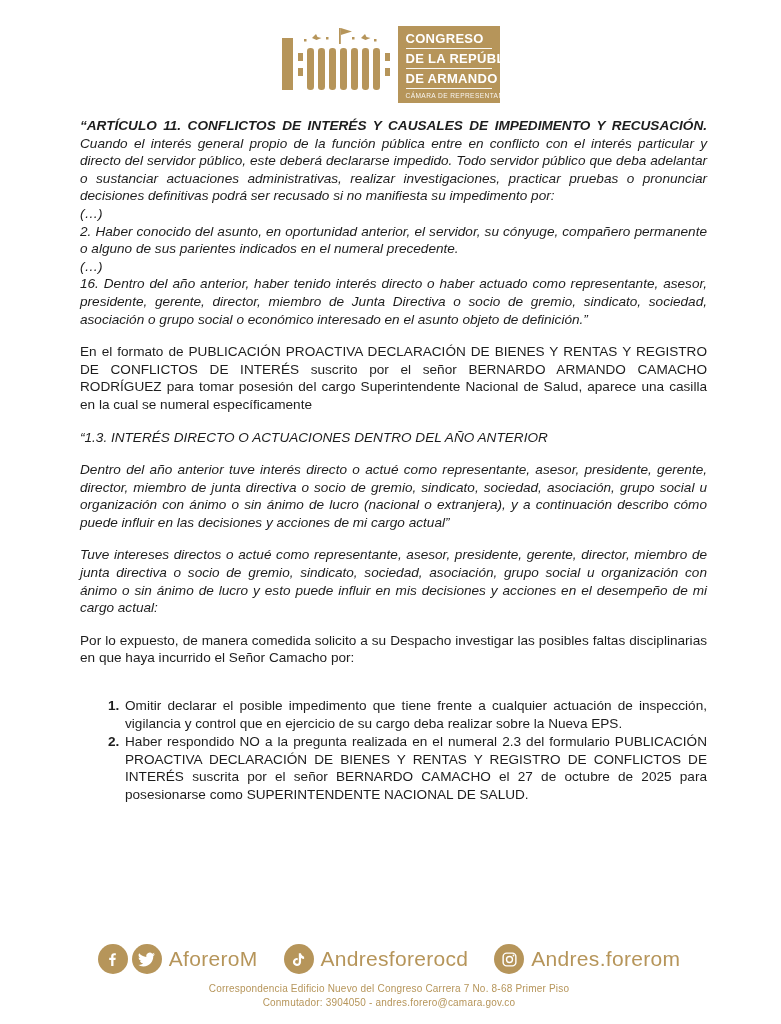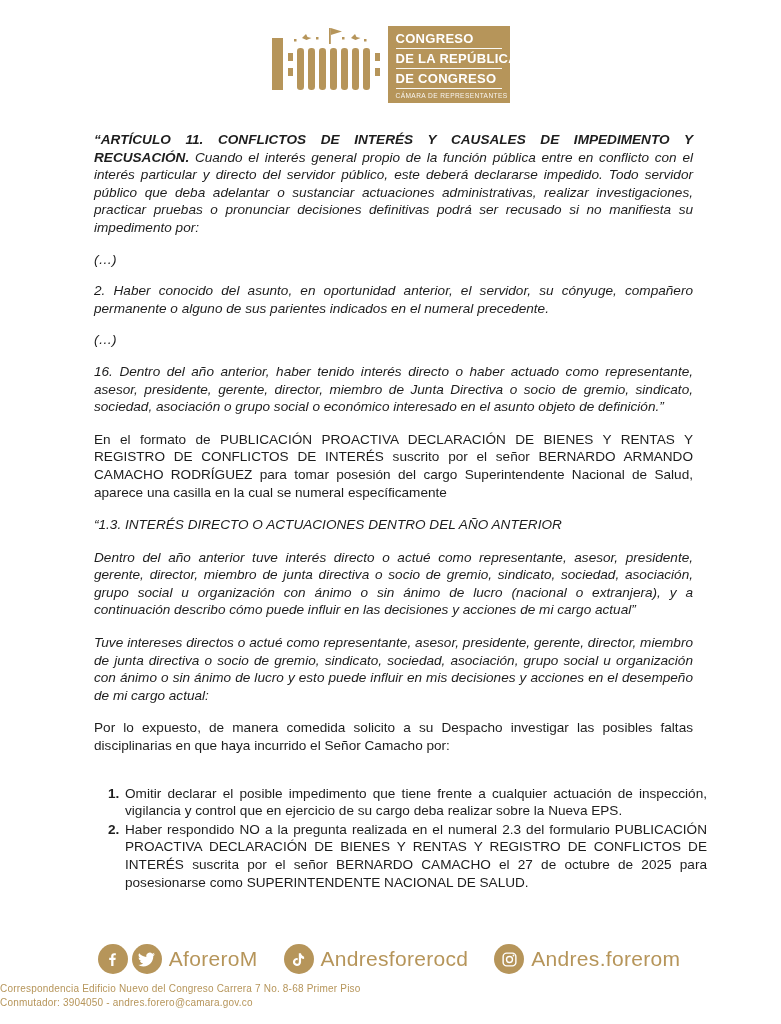--- a/index.html
+++ b/index.html
@@ -17,21 +17,21 @@
   }
 
   
   .letterhead {
     position:absolute; top:26px; left:0; right:0;
     display:flex; justify-content:center; align-items:flex-start;
   }
   .logo-wrap { display:flex; align-items:stretch; gap:4px; }
   .capitol-icon { width:112px; height:68px; flex:none; }
   .logo-box {
-    width:122px;
+    width:102px;
     background:#b6955a;
     color:#ffffff;
     padding:5px 8px 4px 8px;
     box-sizing:border-box;
     align-self:center;
   }
   .logo-line {
     font-weight:bold;
     font-size:13px;
     line-height:15px;
@@ -52,34 +52,34 @@
   
   .letter-body {
     position:absolute;
     top:117px; left:80px; right:74px;
     font-size:13.6px;
     line-height:17.6px;
     text-align:justify;
   }
   .it { font-style:italic; }
   .b  { font-weight:bold; }
-  .blk { margin:14px; }
+  .blk { margin:0; }
   .gap { margin-top:15px; }
   .gap-lg { margin-top:30px; }
   .list-item { display:flex; margin-top:1px; }
   .list-num {
     flex:none; width:17px; margin-left:28px;
     font-weight:bold;
   }
   .list-text { flex:1; text-align:justify; }
 
   
   .page-footer {
     position:absolute; left:0; right:3px; bottom:14px;
-    text-align:left;
+    text-align:center;
   }
   .social-row {
     display:flex; justify-content:center; align-items:center;
     gap:26px; margin-bottom:8px;
   }
   .social-group { display:flex; align-items:center; gap:7px; }
   .icon-circle {
     width:30px; height:30px; border-radius:50%;
     background:#b6955a;
     display:flex; align-items:center; justify-content:center;
@@ -133,21 +133,21 @@
 
           <rect x="22" y="13" width="2.5" height="2.5"></rect>
           <rect x="44" y="11" width="2.5" height="2.5"></rect>
           <rect x="70" y="11" width="2.5" height="2.5"></rect>
           <rect x="92" y="13" width="2.5" height="2.5"></rect>
         </g>
       </svg>
       <div class="logo-box">
         <div class="logo-line">CONGRESO</div>
         <div class="logo-line">DE LA REPÚBLICA</div>
-        <div class="logo-line">DE CONGRESO</div>
+        <div class="logo-line">DE ARMANDO</div>
         <div class="logo-sub">CÁMARA DE REPRESENTANTES</div>
       </div>
     </div>
   </header>
 
   <main class="letter-body">
 
     <p class="blk it"><span class="b">“ARTÍCULO 11. CONFLICTOS DE INTERÉS Y CAUSALES DE IMPEDIMENTO Y RECUSACIÓN.</span><span> Cuando el interés general propio de la función pública entre en conflicto con el interés particular y directo del servidor público, este deberá declararse impedido. Todo servidor público que deba adelantar o sustanciar actuaciones administrativas, realizar investigaciones, practicar pruebas o pronunciar decisiones definitivas podrá ser recusado si no manifiesta su impedimento por:</span></p>
 
     <div class="blk it">(…)</div>

